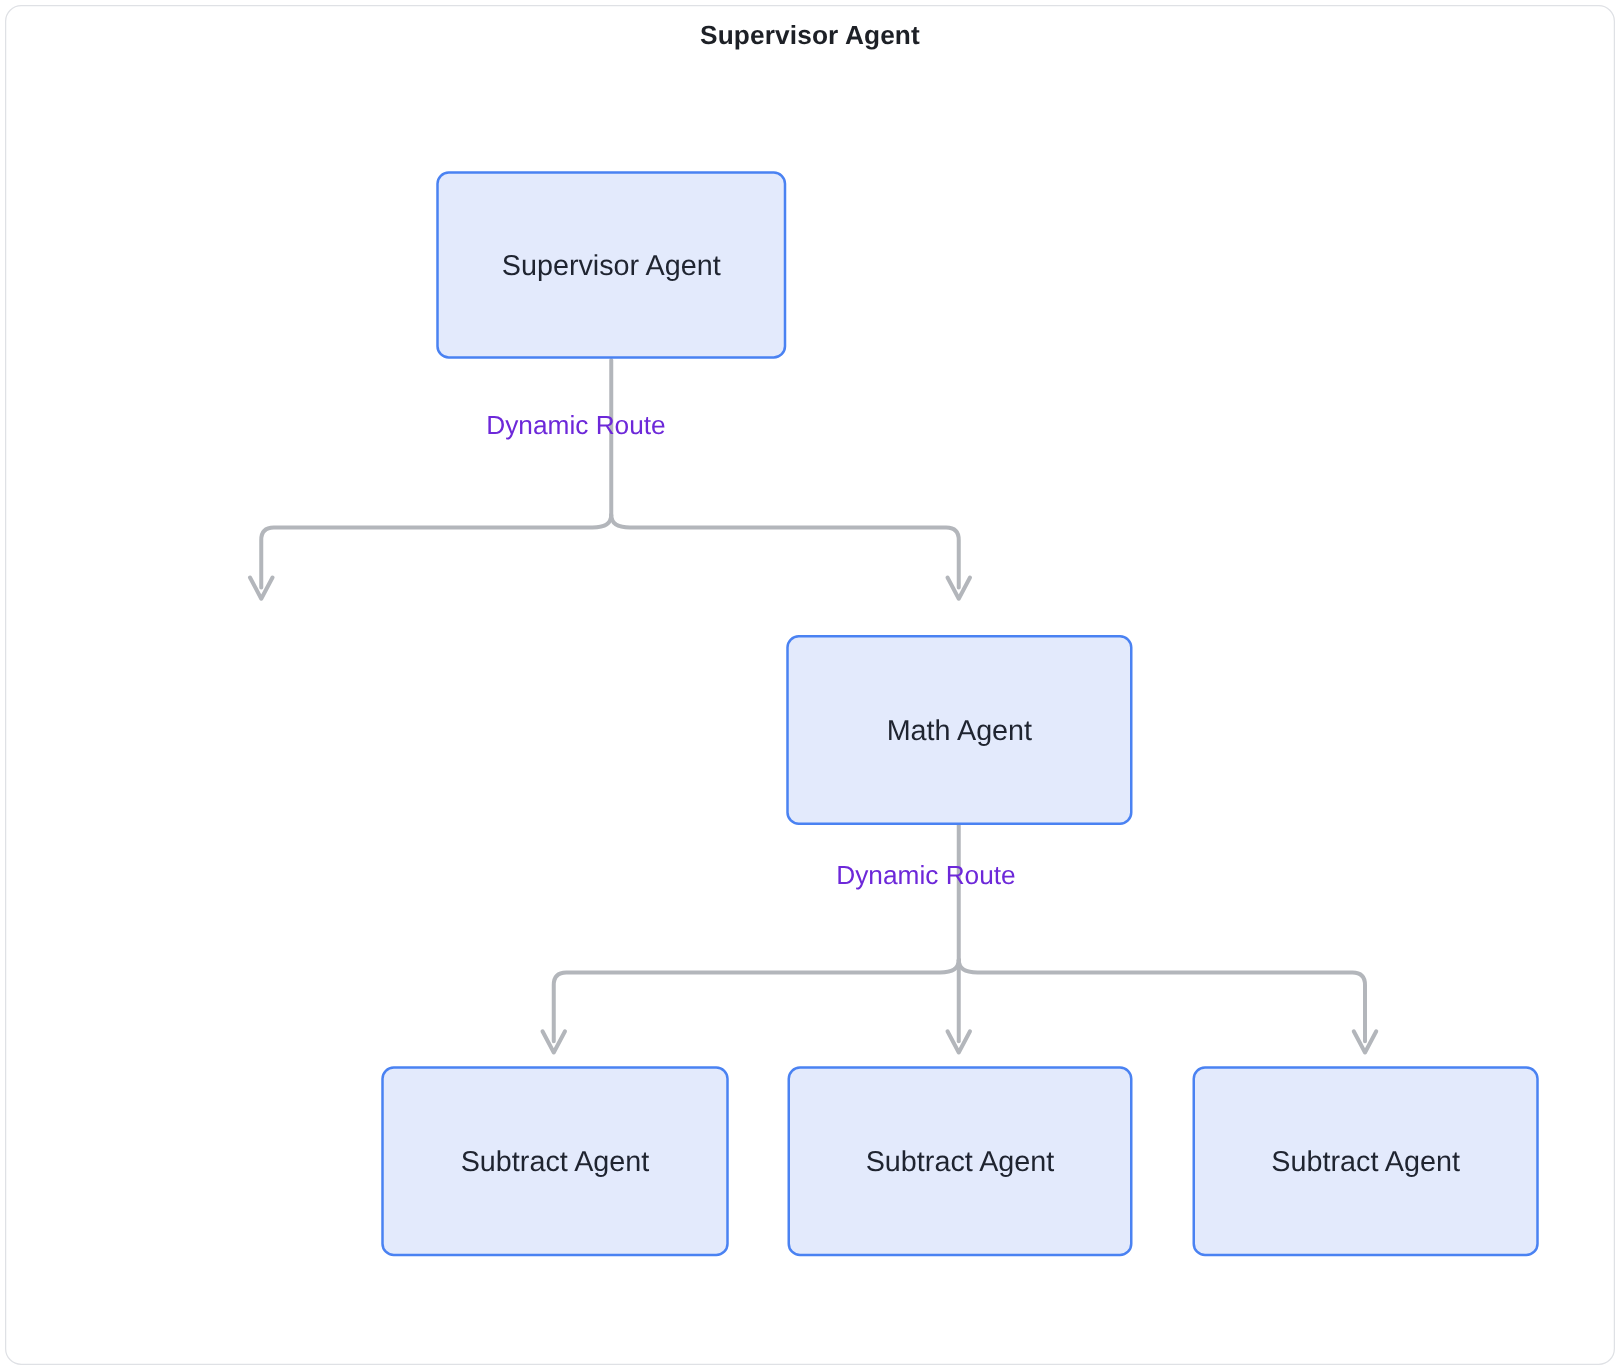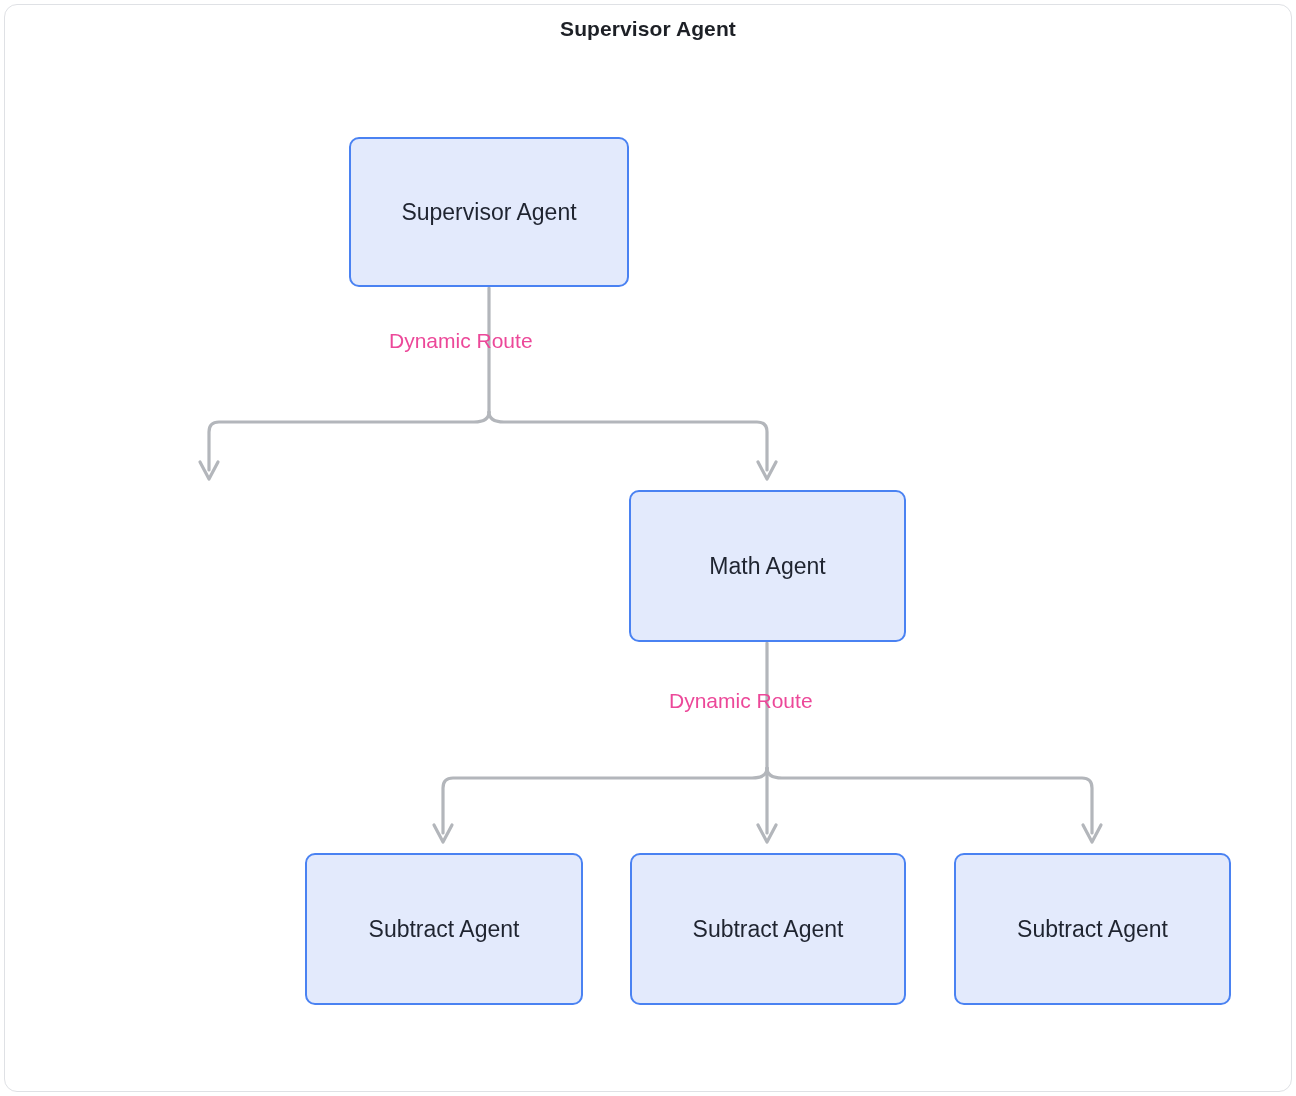--- a/index.html
+++ b/index.html
@@ -58,21 +58,21 @@
     display: flex;
     align-items: center;
     justify-content: center;
     color: #1f2430;
     font-size: 23px;
     font-family: "Liberation Sans", sans-serif;
   }
   .edge-label {
     position: absolute;
     font-size: 21px;
-    color: #ec4899;
+    color: #6d28d9;
     white-space: nowrap;
     text-align: center;
     font-family: "Liberation Sans", sans-serif;
   }
 </style>
 </head>
 <body>
 
 <div id="canvas">
 
@@ -108,21 +108,21 @@
     </g>
   </svg>
 
   <div class="edge-label" style="left:389px; top:329px;">Dynamic Route</div>
 
   <div class="edge-label" style="left:669px; top:689px;">Dynamic Route</div>
 
   <div class="node" style="left:349px; top:137px; width:280px; height:150px;">Supervisor Agent</div>
 
 
-  <div class="node" style="left:629px; top:490px; width:277px; height:152px;">Math Agent</div>
+  <div class="node" style="left:629px; top:508px; width:277px; height:152px;">Math Agent</div>
 
   <div class="node" style="left:305px; top:853px; width:278px; height:152px;">Subtract Agent</div>
 
   <div class="node" style="left:630px; top:853px; width:276px; height:152px;">Subtract Agent</div>
 
   <div class="node" style="left:954px; top:853px; width:277px; height:152px;">Subtract Agent</div>
 
 </div>
 
 </body></html>

